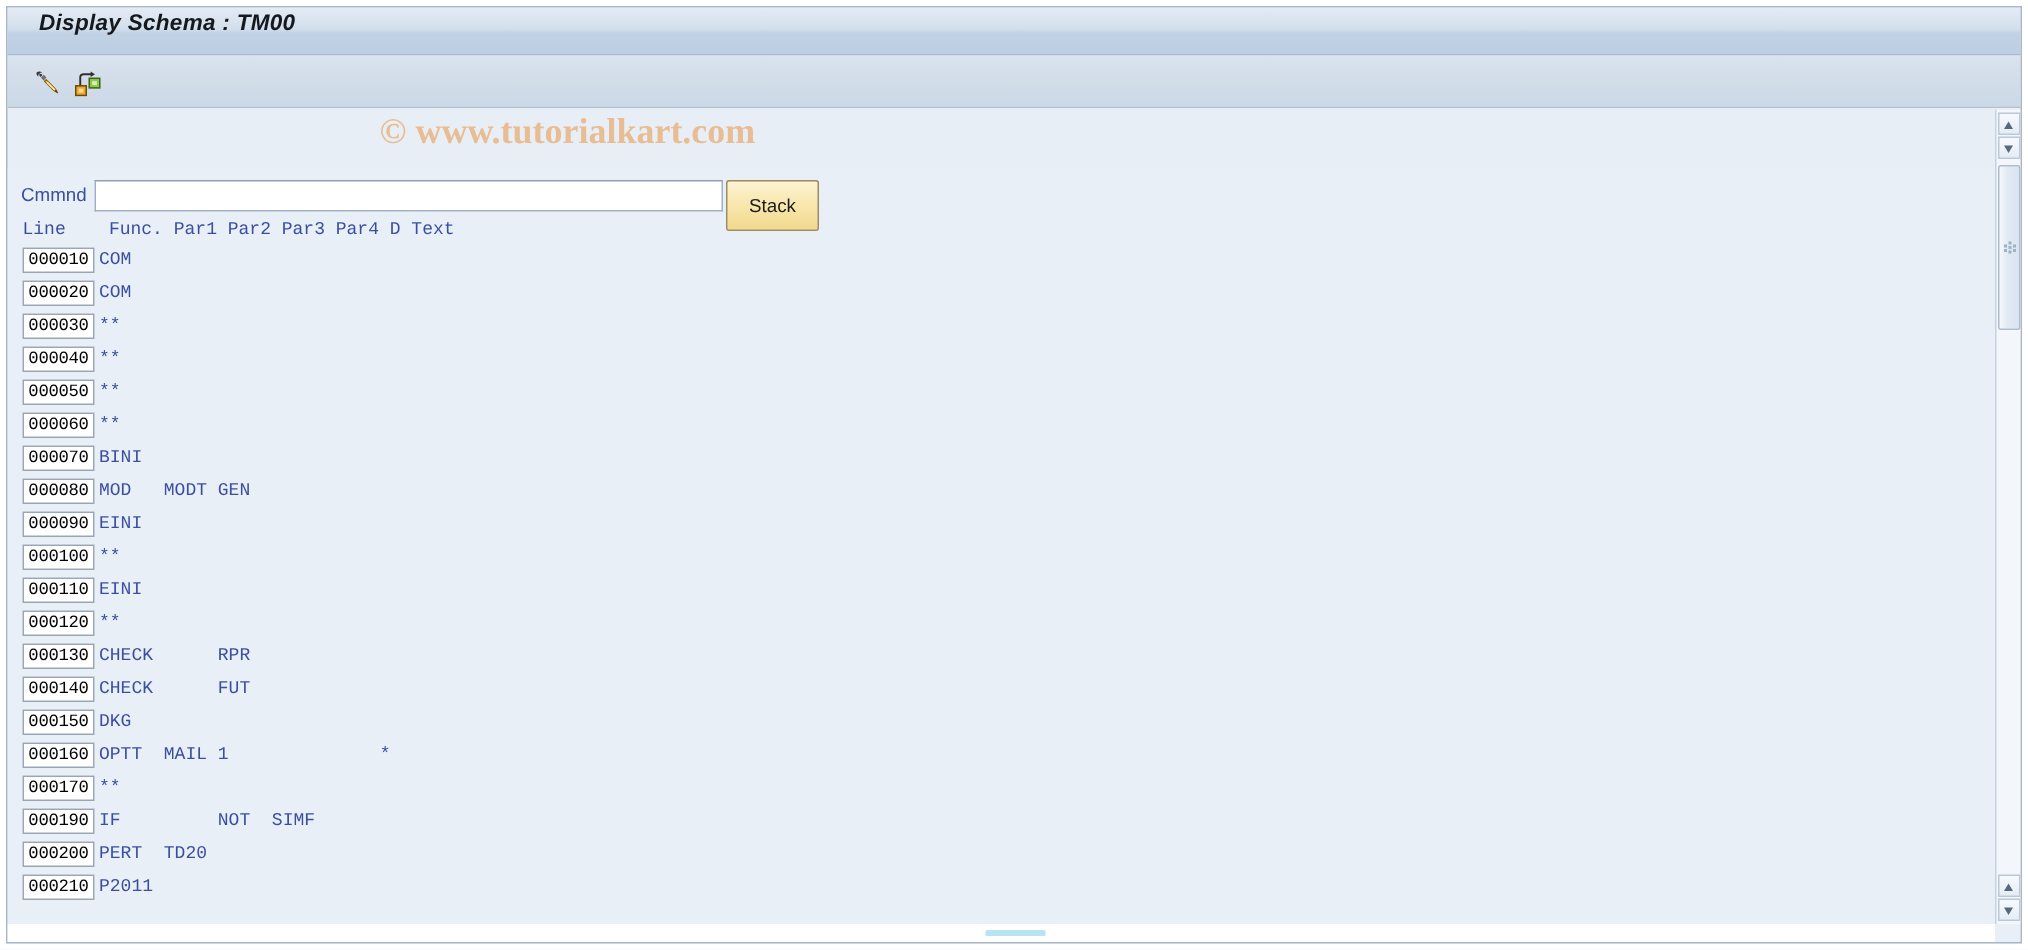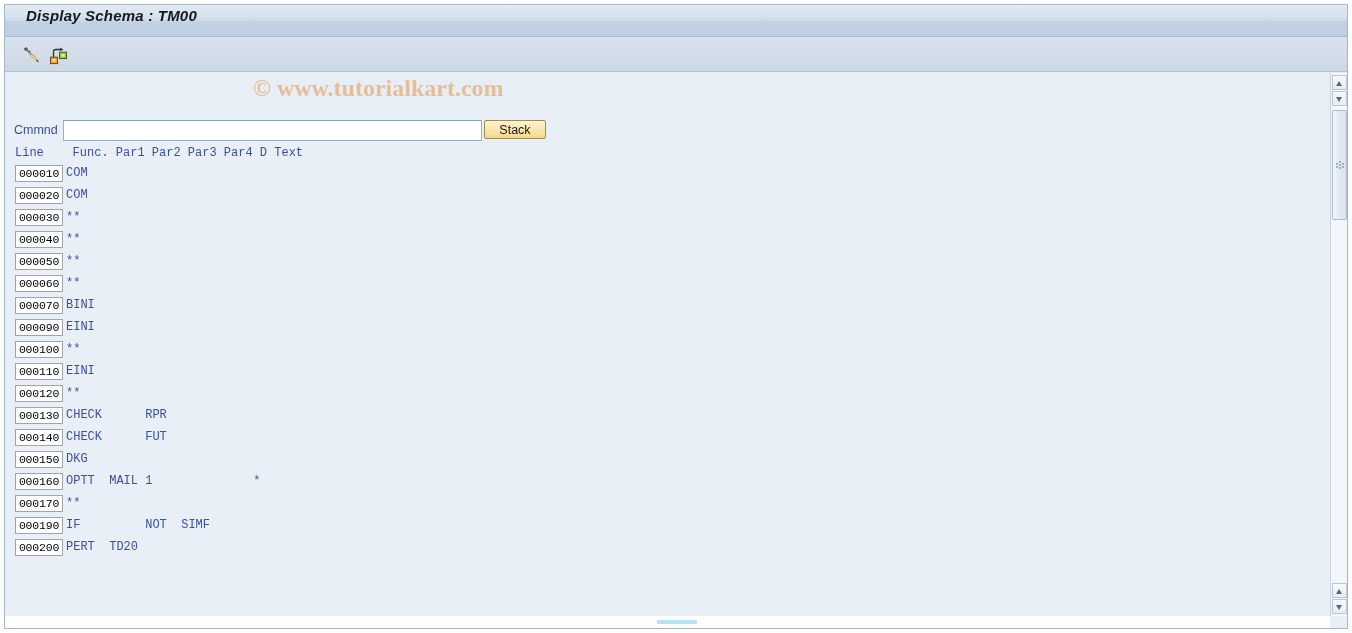--- a/index.html
+++ b/index.html
@@ -122,21 +122,21 @@
     font-size: 12.5px;
     color: #111;
     padding: 0 3px;
     outline: none;
   }
   .stack-btn {
     position: absolute;
     left: 479px;
     top: 0;
     width: 62px;
-    height: 19px;
+    height: 34px;
     box-sizing: border-box;
     border: 1px solid #a08a55;
     border-radius: 2px;
     background: linear-gradient(to bottom, #fdf3d3 0%, #f8e6ac 50%, #f2d98d 100%);
     font-family: "Liberation Sans", sans-serif;
     font-size: 12.5px;
     color: #1a1a1a;
     cursor: pointer;
     padding: 0;
     line-height: 19px;
@@ -355,20 +355,24 @@
           </div>
           <div class="row">
             <div class="lineno">000060</div>
             <div class="rowtext">**</div>
           </div>
           <div class="row">
             <div class="lineno">000070</div>
             <div class="rowtext">BINI</div>
           </div>
           <div class="row">
+            <div class="lineno">000080</div>
+            <div class="rowtext">MOD   MODT GEN</div>
+          </div>
+          <div class="row">
             <div class="lineno">000090</div>
             <div class="rowtext">EINI</div>
           </div>
           <div class="row">
             <div class="lineno">000100</div>
             <div class="rowtext">**</div>
           </div>
           <div class="row">
             <div class="lineno">000110</div>
             <div class="rowtext">EINI</div>
@@ -397,20 +401,24 @@
             <div class="lineno">000170</div>
             <div class="rowtext">**</div>
           </div>
           <div class="row">
             <div class="lineno">000190</div>
             <div class="rowtext">IF         NOT  SIMF</div>
           </div>
           <div class="row">
             <div class="lineno">000200</div>
             <div class="rowtext">PERT  TD20</div>
+          </div>
+          <div class="row">
+            <div class="lineno">000210</div>
+            <div class="rowtext">P2011</div>
           </div>
         </div>
 
       <div class="ph-wrap">
         
         
         
       </div>
     </div>
   </div>

